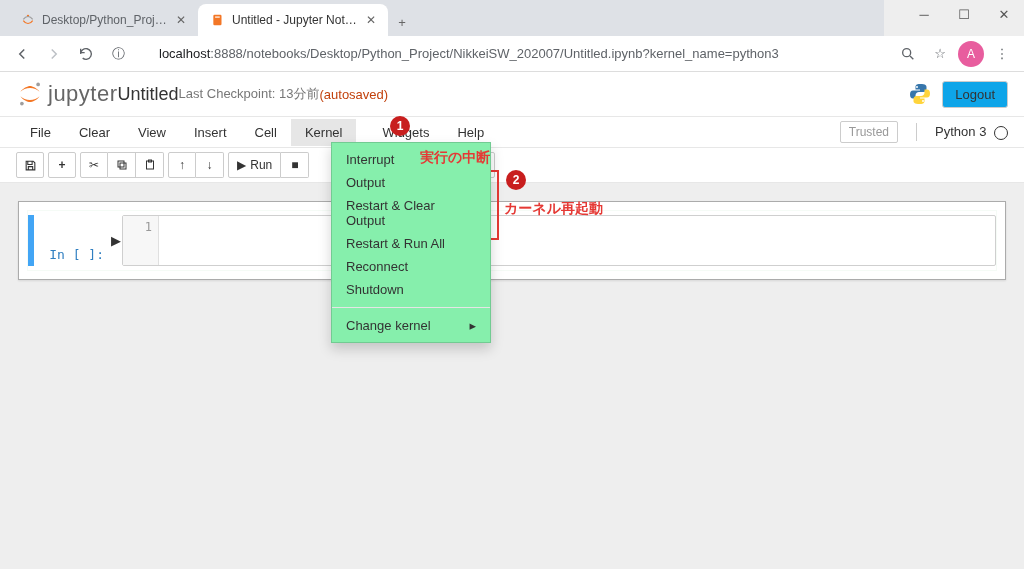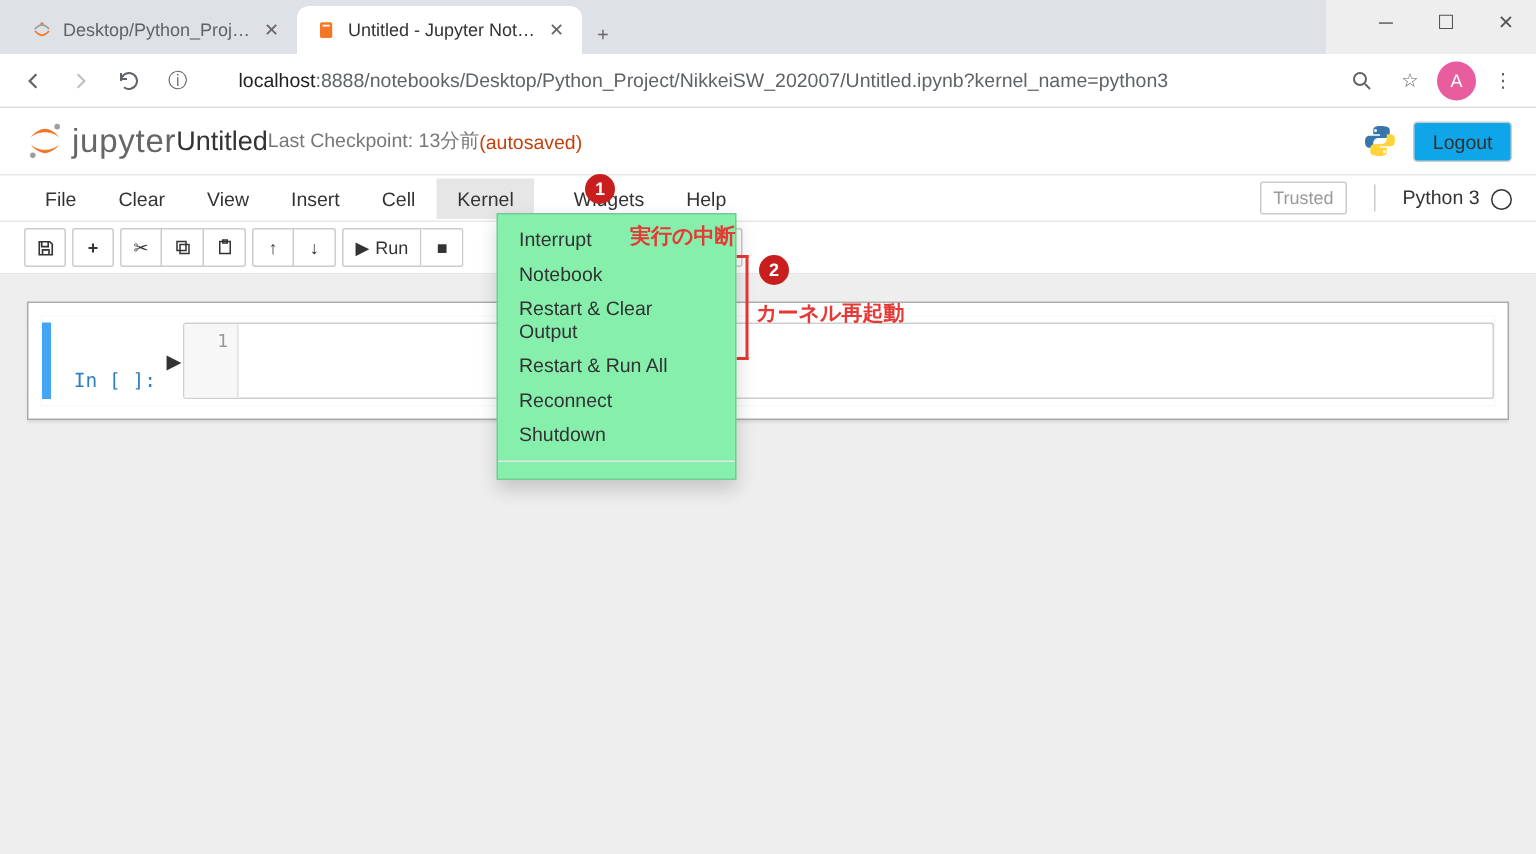--- a/index.html
+++ b/index.html
@@ -258,26 +258,30 @@
           <div class="cell-gutter">1</div>
           <div class="cell-editor"></div>
         </div>
       </div>
     </div>
   </div>
 </div>
 
 <div class="dropdown">
   <div class="dd-item">Interrupt</div>
-  <div class="dd-item">Notebook</div>
+  <div class="dd-item">Output</div>
   <div class="dd-item">Restart &amp; Clear Output</div>
   <div class="dd-item">Restart &amp; Run All</div>
   <div class="dd-item">Reconnect</div>
   <div class="dd-item">Shutdown</div>
   <div class="dd-divider"></div>
+  <div class="dd-item">
+    <span>Change kernel</span>
+    <span class="dd-caret">▸</span>
+  </div>
 </div>
 
 <div class="annotation" style="top:116px; left:390px;">
   <span class="anno-badge">1</span>
 </div>
 <div class="annotation" style="top:149px; left:420px;">実行の中断</div>
 
 <div class="anno-bracket" style="top:170px; left:491px; height:70px;"></div>
 <div class="annotation" style="top:170px; left:506px;">
   <span class="anno-badge">2</span>

